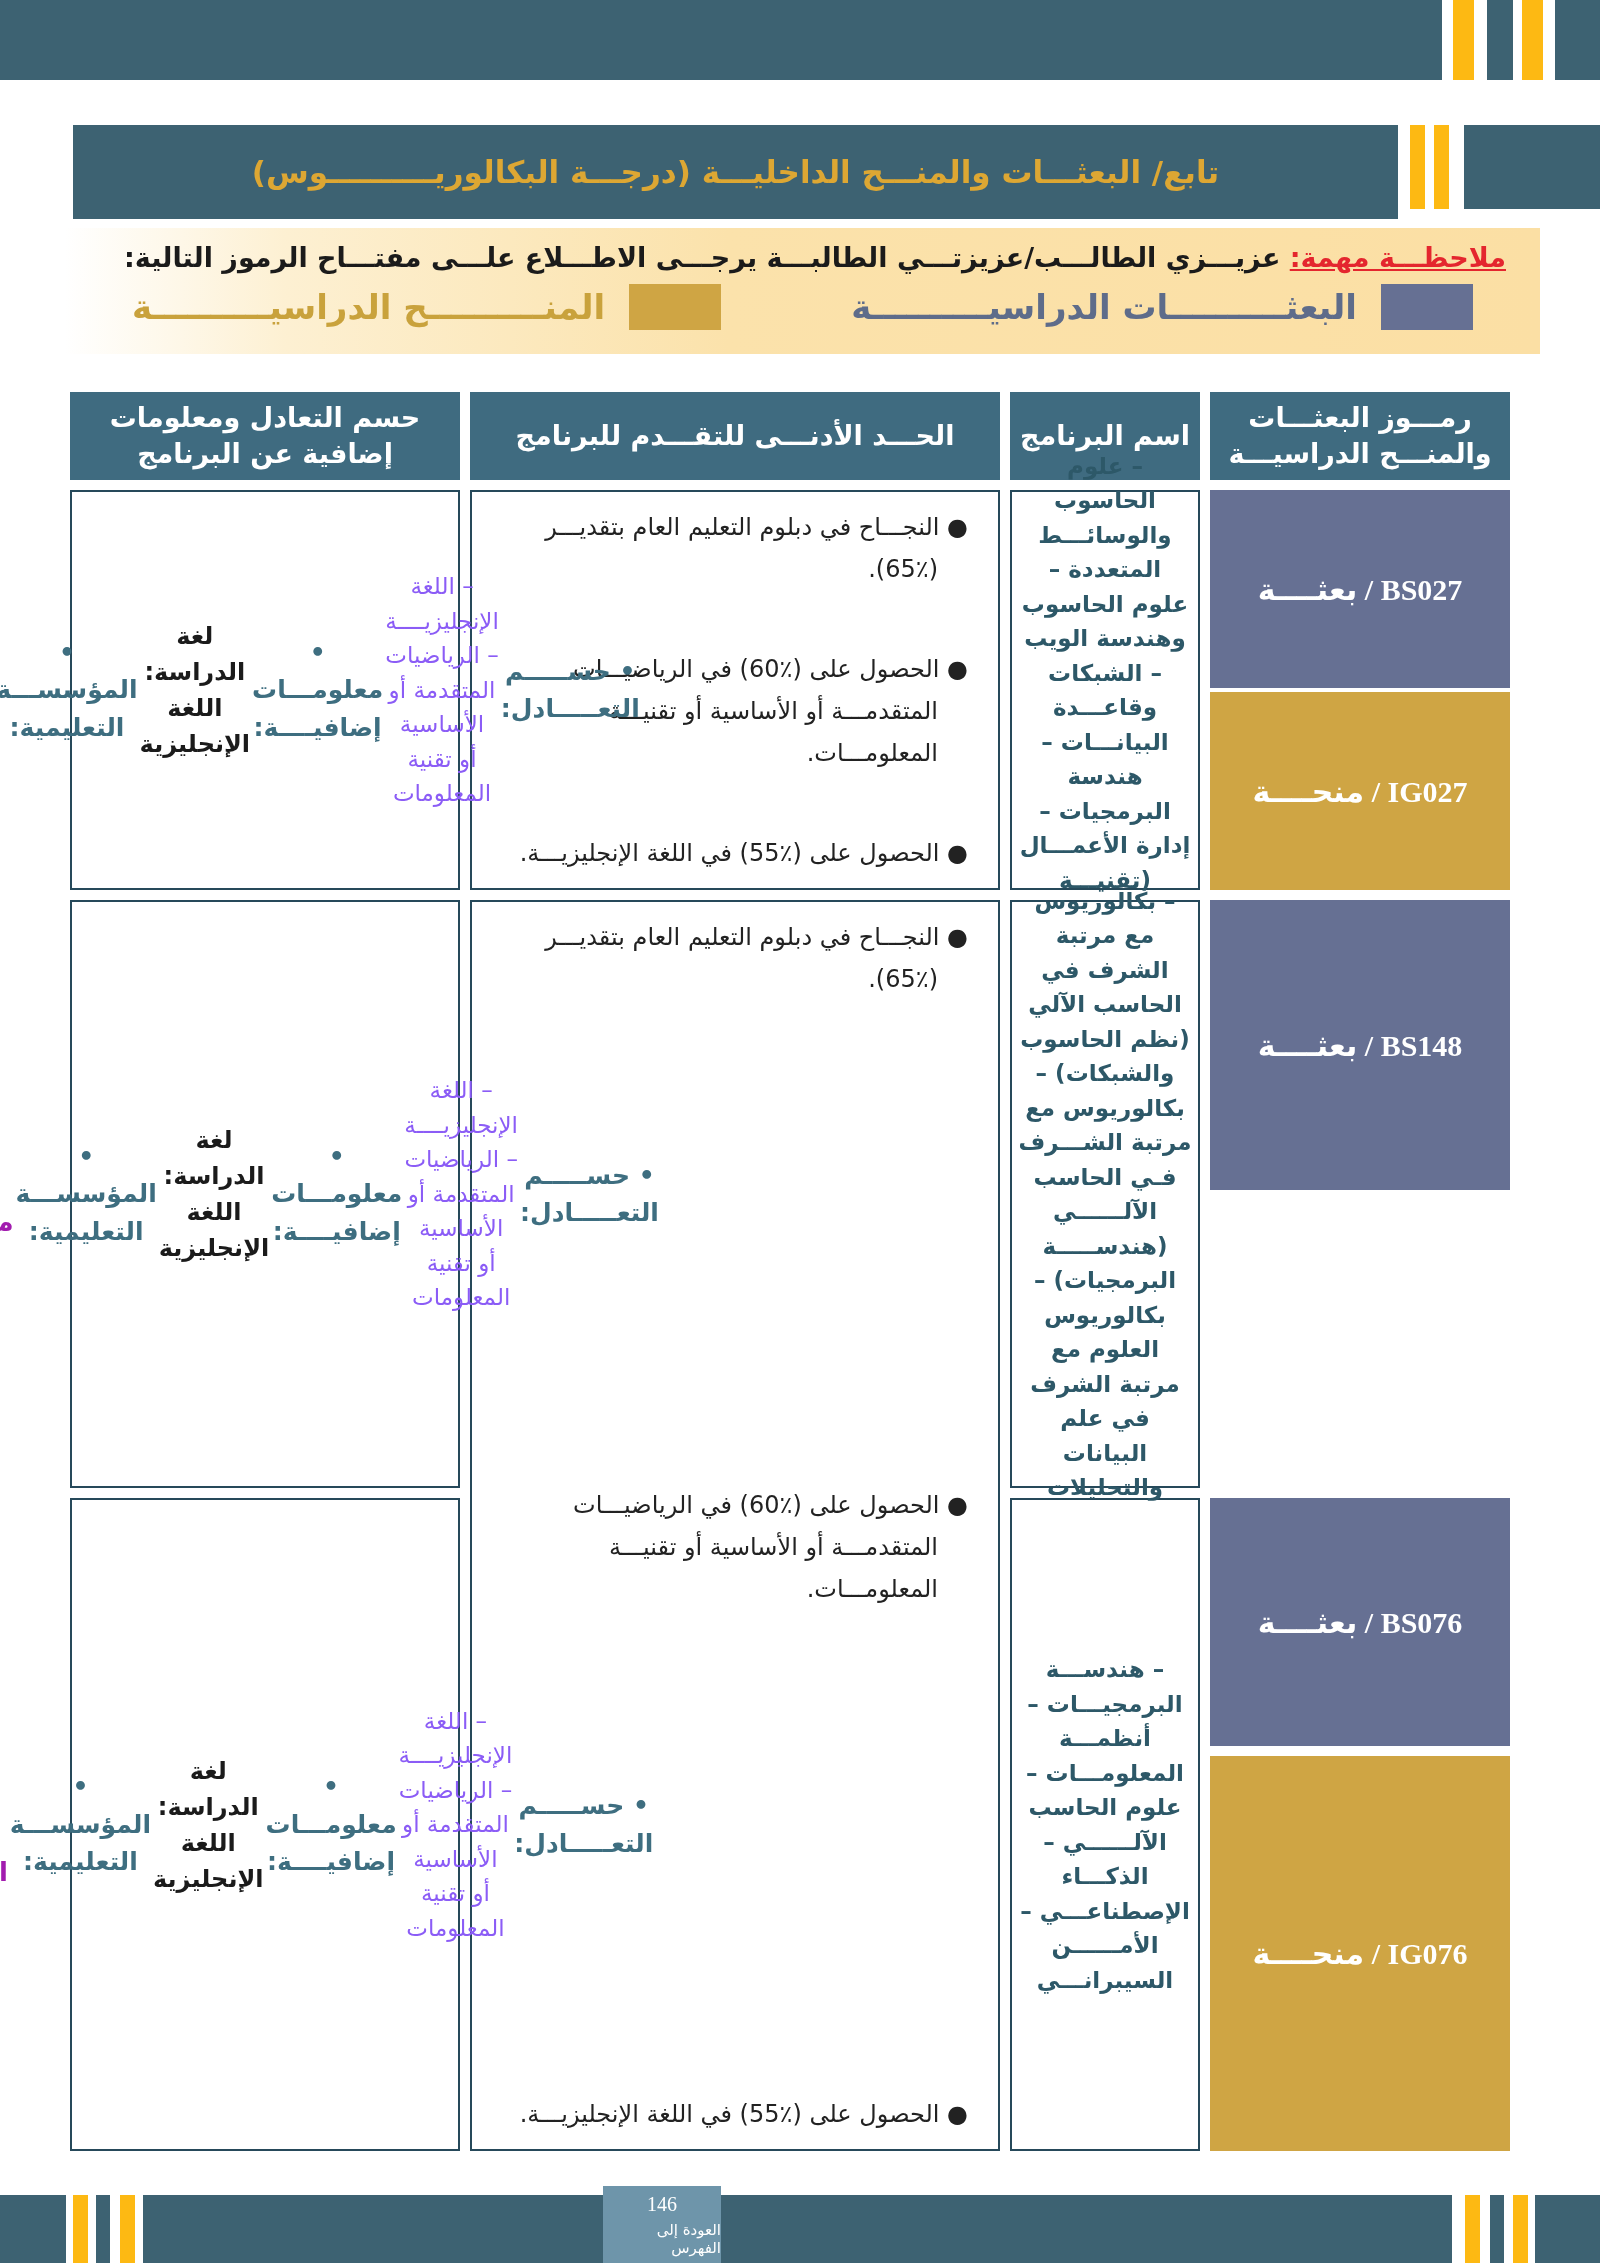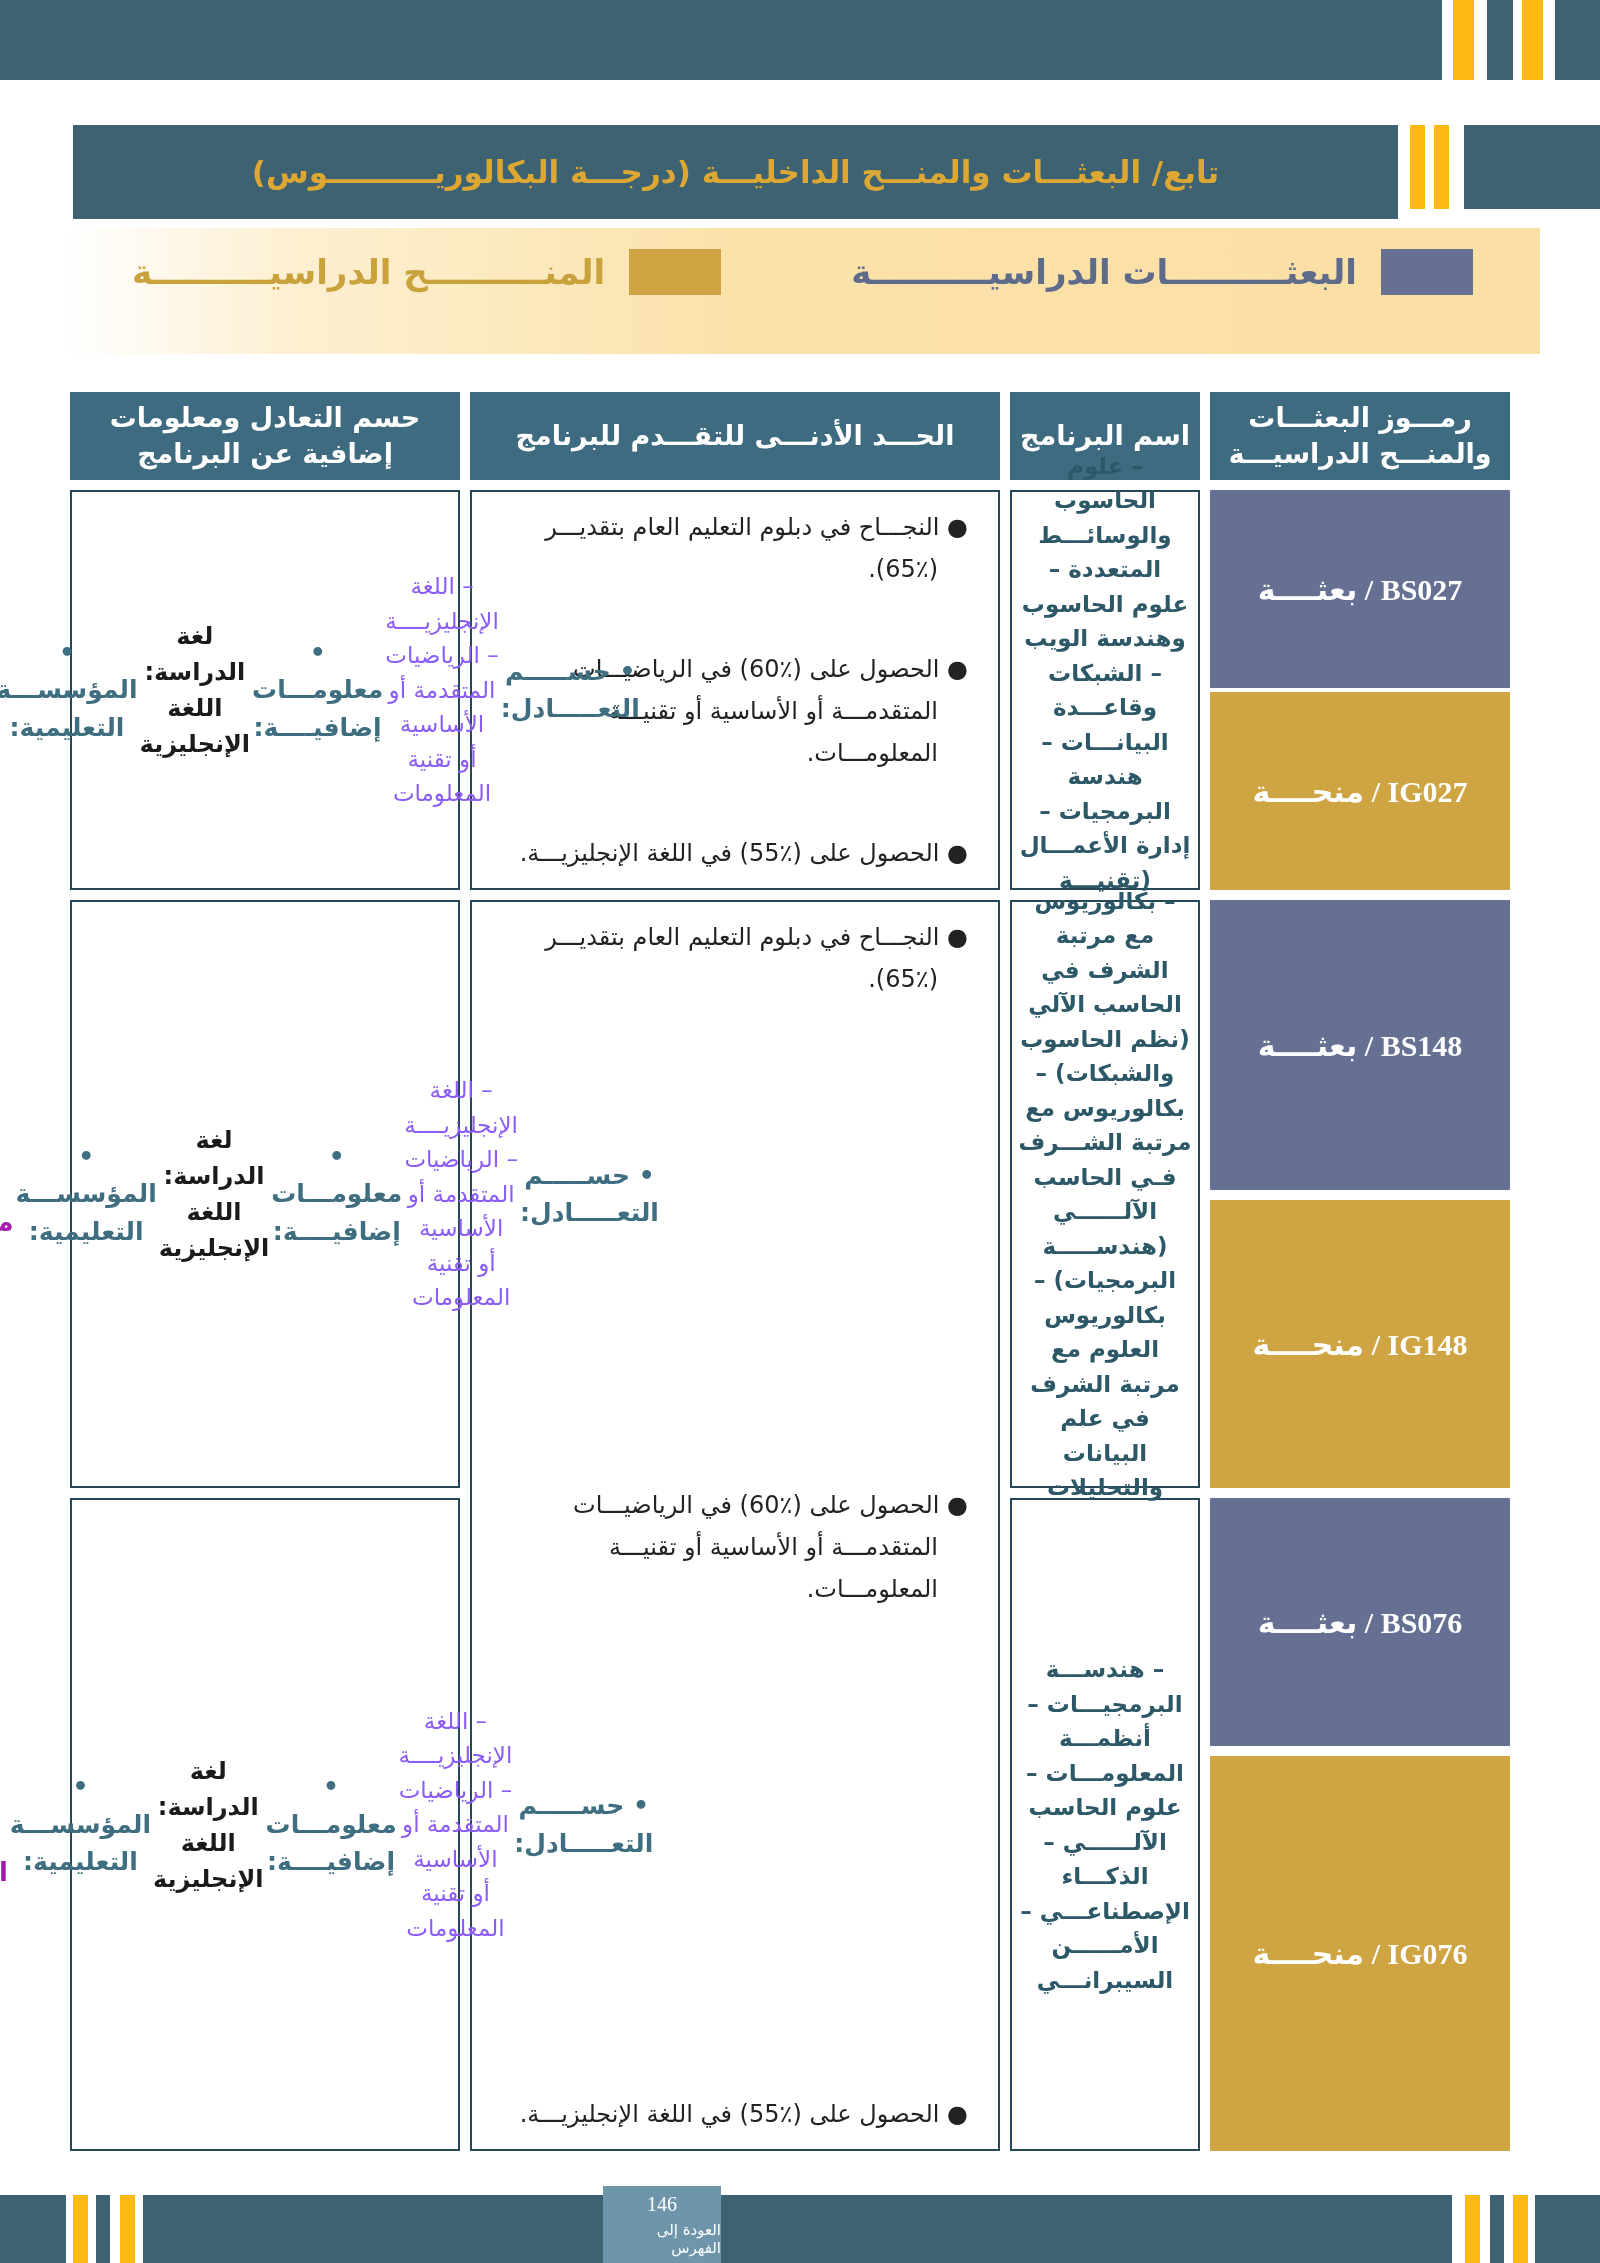--- a/index.html
+++ b/index.html
@@ -110,20 +110,23 @@
   <div class="title-row">
     <div class="title-bar">
       <span class="page-title">تابع/ البعثـــات والمنـــح الداخليـــة (درجـــة البكالوريــــــــــوس)</span>
     </div>
     <span class="title-stripe s1"></span>
     <span class="title-stripe s2"></span>
     <span class="title-block"></span>
   </div>
 
   <div class="note">
+    <div class="note-line">
+      <span class="note-label">ملاحظـــة مهمة:</span><span> عزيـــزي الطالـــب/عزيزتـــي الطالبـــة يرجـــى الاطـــلاع علـــى مفتـــاح الرموز التالية:</span>
+    </div>
     <div class="legend">
       <div class="legend-item">
         <span class="swatch blue"></span>
         <span class="legend-label blue">البعثــــــــــات الدراسيــــــــــة</span>
       </div>
       <div class="legend-item">
         <span class="swatch gold"></span>
         <span class="legend-label gold">المنــــــــــح الدراسيــــــــــة</span>
       </div>
     </div>
@@ -158,21 +161,20 @@
       <div class="eq-items">– اللغة الإنجليزيــــة
 – الرياضيات المتقدمة أو الأساسية
 أو تقنية المعلومات</div>
       <div class="eq-head">• معلومـــات إضافيــــة:</div>
       <div class="eq-strong">لغة الدراسة: اللغة الإنجليزية</div>
       <div class="eq-head">• المؤسســـة التعليمية:</div>
       <div class="eq-inst">جامعة صحــــار</div>
     </div>
 
     <div class="code-box code-blue" style="grid-row:3;grid-column:1;">BS148 / بعثــــة</div>
-    <div class="code-box code-gold" style="grid-row:4;grid-column:1;">IG148 / منحــــة</div>
     <div class="code-box code-blue" style="grid-row:5;grid-column:1;">BS076 / بعثــــة</div>
     <div class="code-box code-gold" style="grid-row:6;grid-column:1;">IG076 / منحــــة</div>
 
     <div class="w-cell prog-cell" style="grid-row:5 / span 2;grid-column:2;">
       <div class="prog-text">– هندســـة البرمجيـــات – أنظمـــة المعلومـــات – علوم الحاسب الآلــــــي – الذكـــاء الإصطناعـــي – الأمــــــن السيبرانـــي</div>
     </div>
     <div class="w-cell prog-cell" style="grid-row:3 / span 2;grid-column:2;">
       <div class="prog-text">– بكالوريوس مع مرتبة الشرف في الحاسب الآلي (نظم الحاسوب والشبكات) – بكالوريوس مع مرتبة الشـــرف فـي الحاسب الآلــــــي (هندســـــة البرمجيات) – بكالوريوس العلوم مع مرتبة الشرف في علم البيانات والتحليلات</div>
     </div>
 

